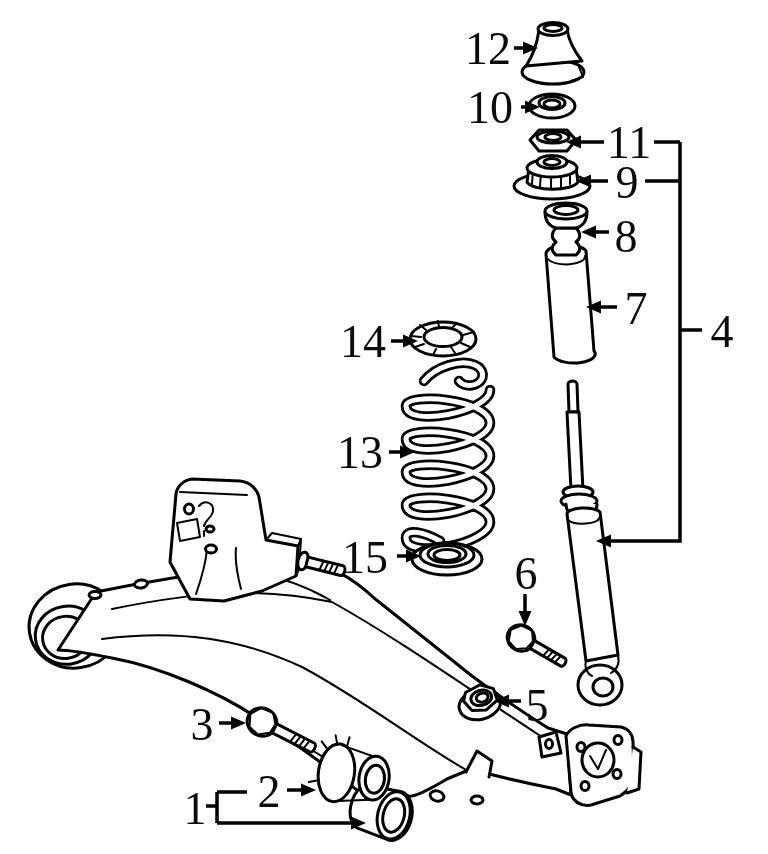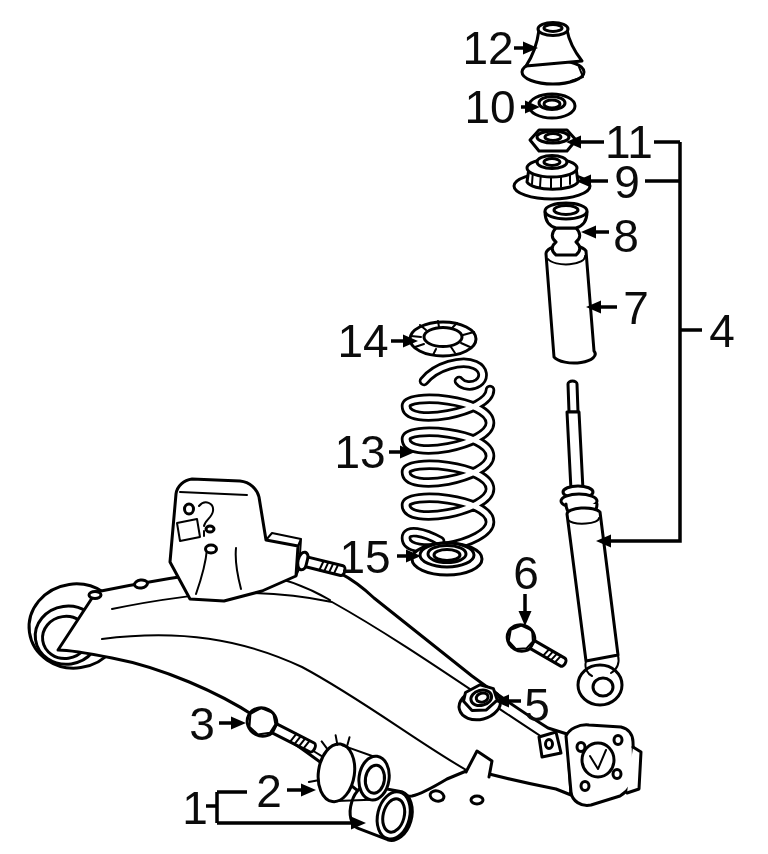--- a/index.html
+++ b/index.html
@@ -1,17 +1,17 @@
 <!DOCTYPE html>
 <html><head>
 <meta charset="utf-8">
 <style>
   html,body{margin:0;padding:0;background:#ffffff;}
   .stage{position:relative;width:768px;height:854px;background:#ffffff;overflow:hidden;
-         font-family:Liberation Sans, sans-serif;text-align:center;}
+         font-family:Liberation Serif, serif;text-align:center;}
   svg{position:absolute;left:0;top:0;}
   .part{fill:#ffffff;stroke:#000000;stroke-width:3;stroke-linejoin:round;stroke-linecap:round;}
   .thin{fill:none;stroke:#000000;stroke-width:2;stroke-linejoin:round;stroke-linecap:round;}
   .leader{stroke:#000000;stroke-width:3.5;fill:none;}
   .ah{fill:#000000;stroke:none;}
   .coil-out{fill:none;stroke:#000000;stroke-width:10.5;stroke-linecap:round;}
   .coil-in{fill:none;stroke:#ffffff;stroke-width:5;stroke-linecap:round;}
   text.callout{font-size:46px;fill:#0b0b0b;text-anchor:middle;}
 </style>
 </head>

